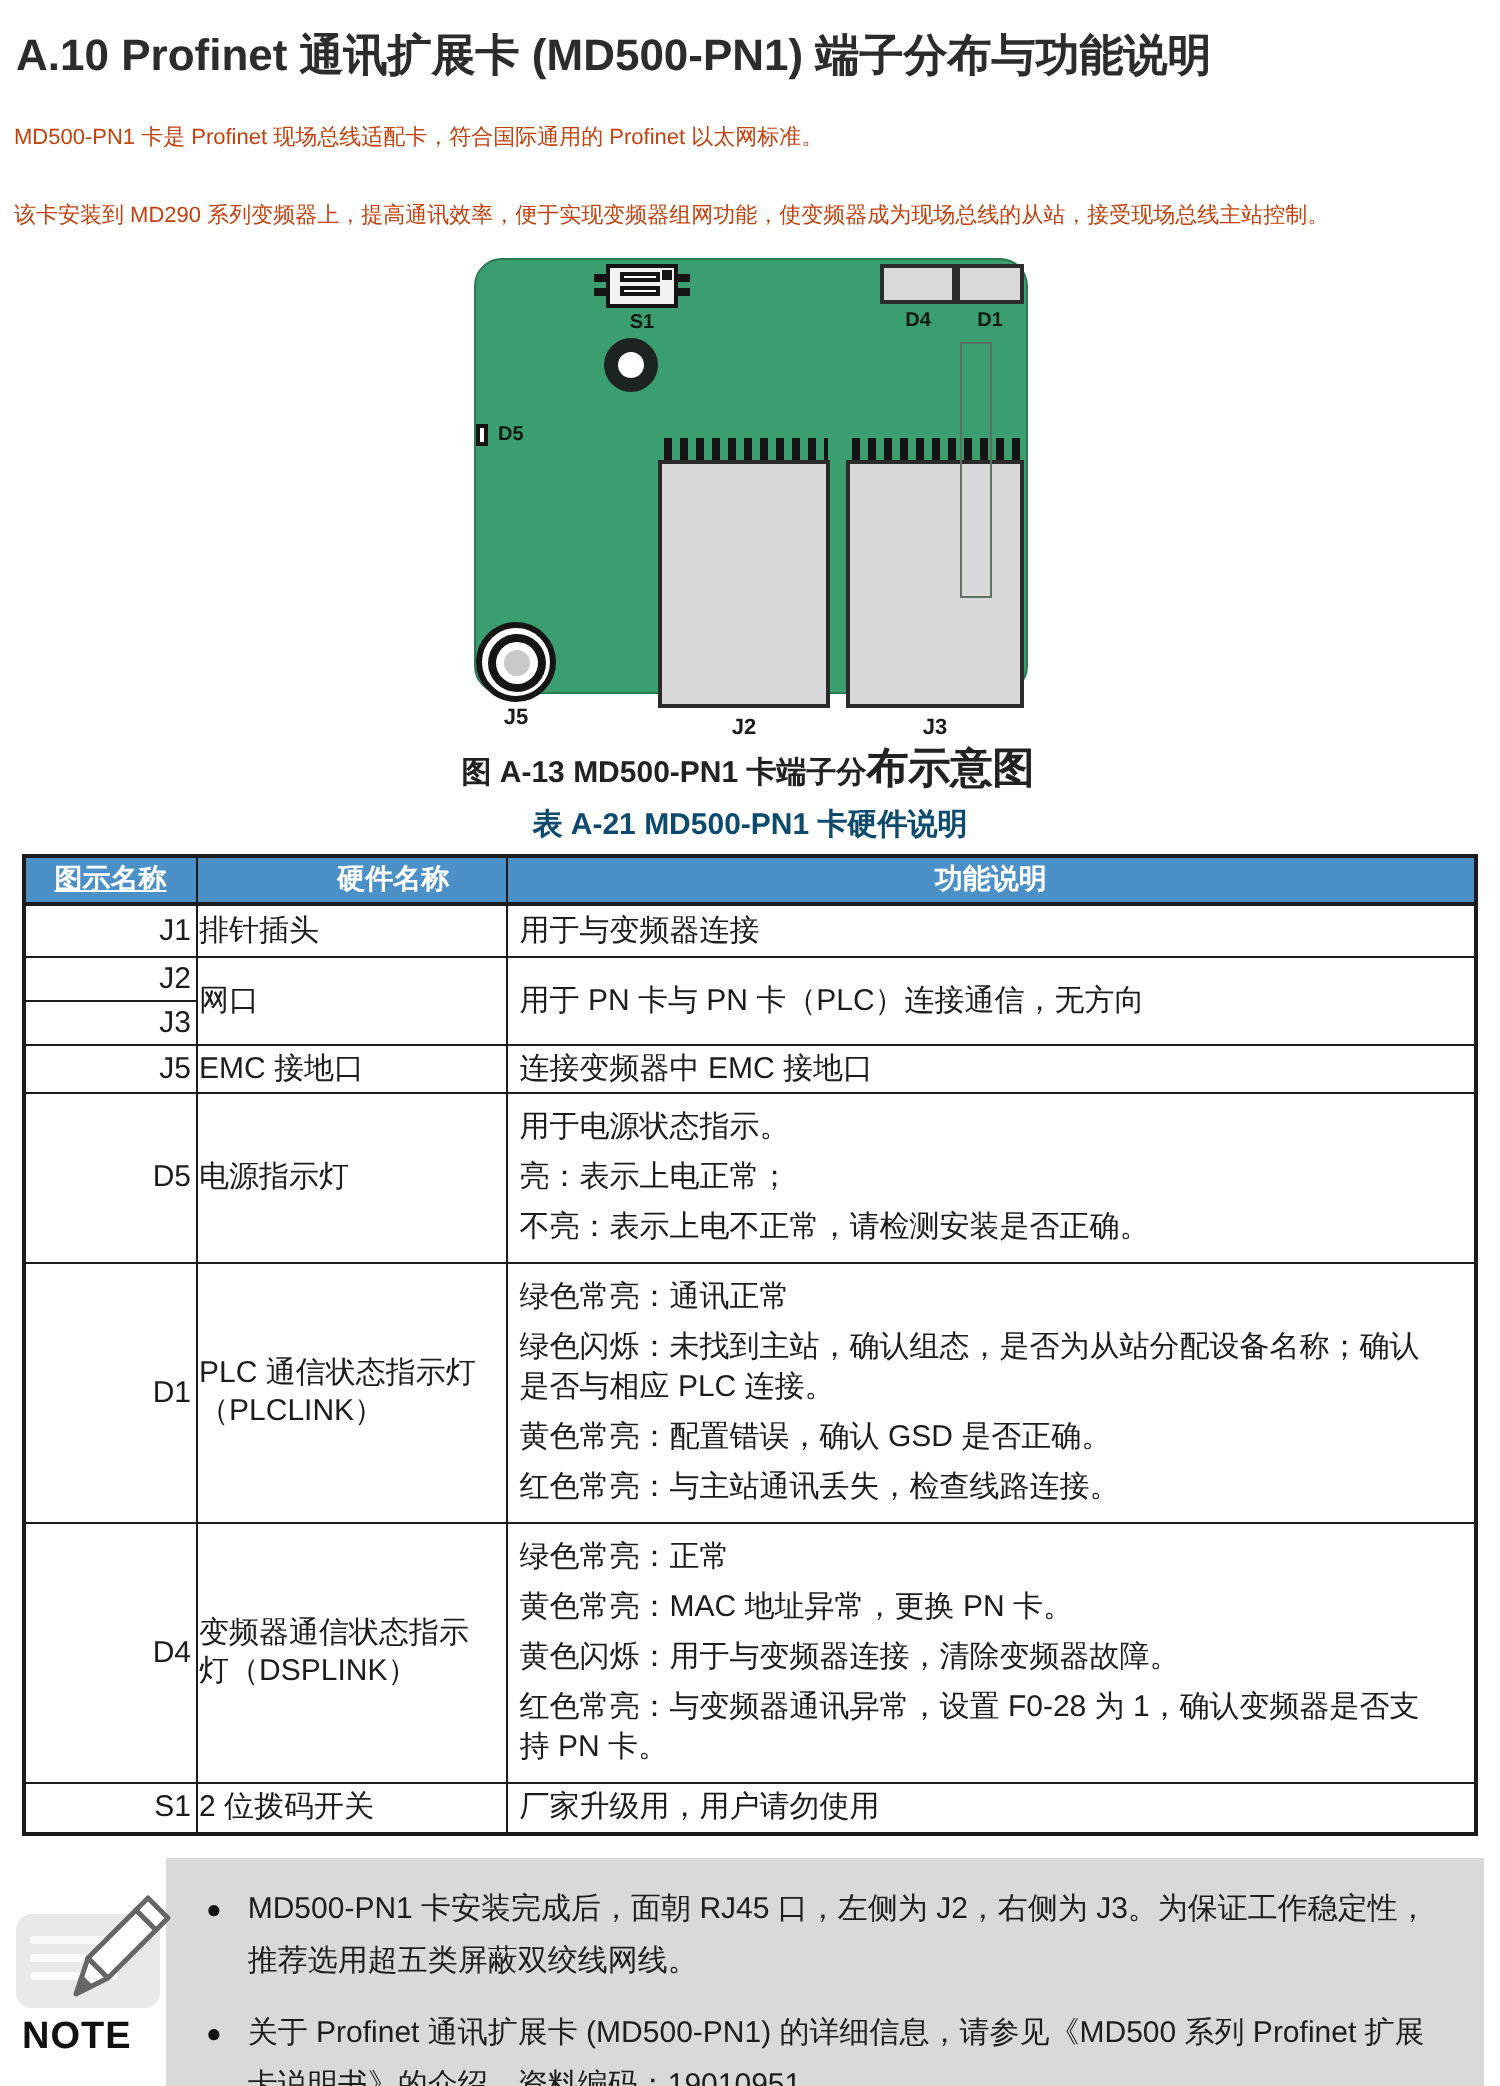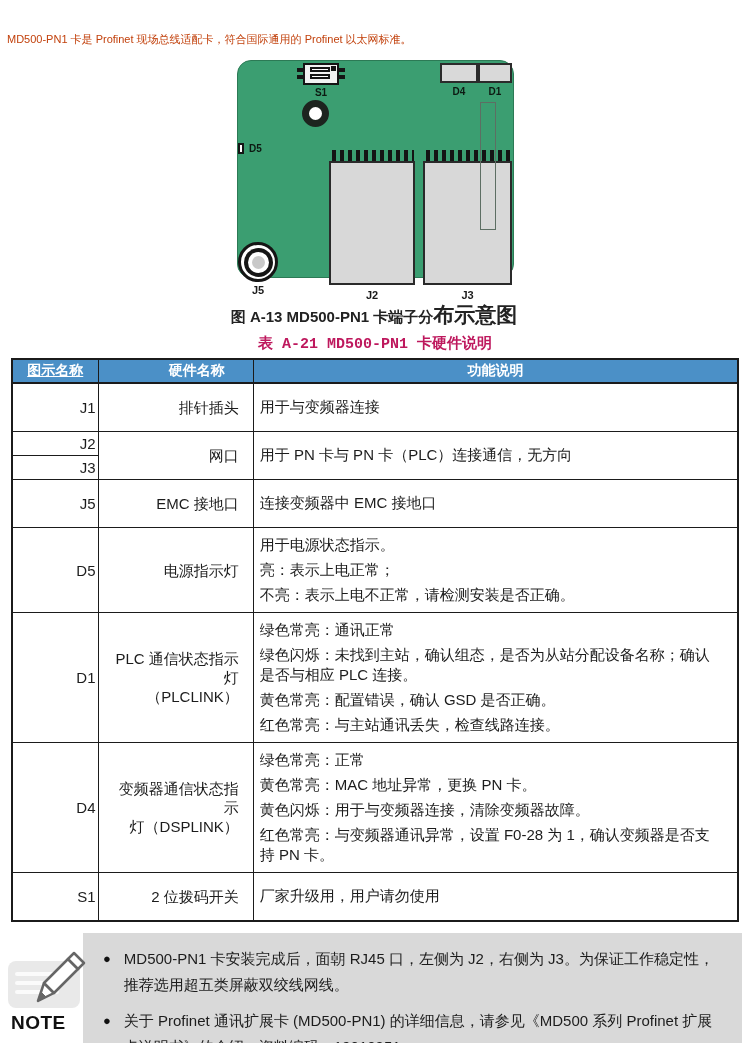--- a/index.html
+++ b/index.html
@@ -73,33 +73,33 @@
           display: flex; align-items: center; justify-content: center; }
   .j5-c { width: 13px; height: 13px; border-radius: 50%; background: #c9c9c9; }
   .fig-caption {
     position: absolute; left: 0; right: 2px; top: 243px; text-align: center;
     color: #222; font-weight: 700; white-space: nowrap;
   }
   .fig-caption .cap-normal { font-size: 15px; }
   .fig-caption .cap-large { font-size: 21px; }
 
   
-  .tbl-caption { text-align: center; font-size: 15px; font-weight: 700; color: #be185d; margin-top: 4px; font-family: Liberation Mono, monospace; }
+  .tbl-caption { text-align: center; font-size: 15px; font-weight: 700; color: #0c4a6e; margin-top: 4px; }
   table.hw {
     border-collapse: collapse; margin: 5px 0 0 11px; width: 728px;
     table-layout: fixed; font-size: 15px; color: #1c1c1c;
   }
   table.hw th, table.hw td { border: 1px solid #1b1b1b; }
   table.hw { border: 2px solid #1b1b1b; }
   table.hw th {
     background: #4b90c7; color: #fff; font-size: 14px; font-weight: 700;
     height: 24px; padding: 2px; border-bottom: 2px solid #1b1b1b;
   }
   td.c1 { width: 82px; text-align: right; padding: 2px; }
-  td.c2 { width: 148px; text-align: right; padding: 14px; line-height: 19px; }
+  td.c2 { width: 148px; text-align: left; padding: 1px; line-height: 19px; }
   td.c3 { width: 498px; text-align: left; padding: 2px 16px 2px 6px; }
   tr.r-std td { height: 26px; }
   tr.r-thin td { height: 21px; }
   tr.r-j5 td { height: 24px; }
   .fn-line { margin: 5px 0; line-height: 20px; }
 
   
   .note-row { position: relative; height: 132px; margin-top: 9px; }
   .note-box {
     position: absolute; left: 83px; top: 2px; width: 659px; height: 122px;
@@ -111,21 +111,23 @@
   .note-pad { position: relative; width: 72px; height: 47px; background: #e9e9e9; border-radius: 8px; }
   .pad-line { position: absolute; left: 7px; width: 44px; height: 4px; background: #fbfbfb; border-radius: 2px; }
   .pencil-svg { position: absolute; left: 22px; top: -24px; }
   .note-label { margin-top: 4px; padding-left: 3px; font-size: 19px; font-weight: 700; color: #111; letter-spacing: 0.5px; }
 </style>
 </head>
 <body>
 
 <div class="page">
 
+  <h1 class="title">A.10 Profinet 通讯扩展卡 (MD500-PN1) 端子分布与功能说明</h1>
   <p class="para">MD500-PN1 卡是 Profinet 现场总线适配卡，符合国际通用的 Profinet 以太网标准。</p>
+  <p class="para">该卡安装到 MD290 系列变频器上，提高通讯效率，便于实现变频器组网功能，使变频器成为现场总线的从站，接受现场总线主站控制。</p>
 
   <div class="figure">
     <div class="board"></div>
 
     <div class="leg" style="left:297px; top:10px;"></div>
     <div class="leg" style="left:297px; top:17px;"></div>
     <div class="leg" style="left:339px; top:10px;"></div>
     <div class="leg" style="left:339px; top:17px;"></div>
     <div class="s1-switch">
       <div class="s1-corner"></div>

